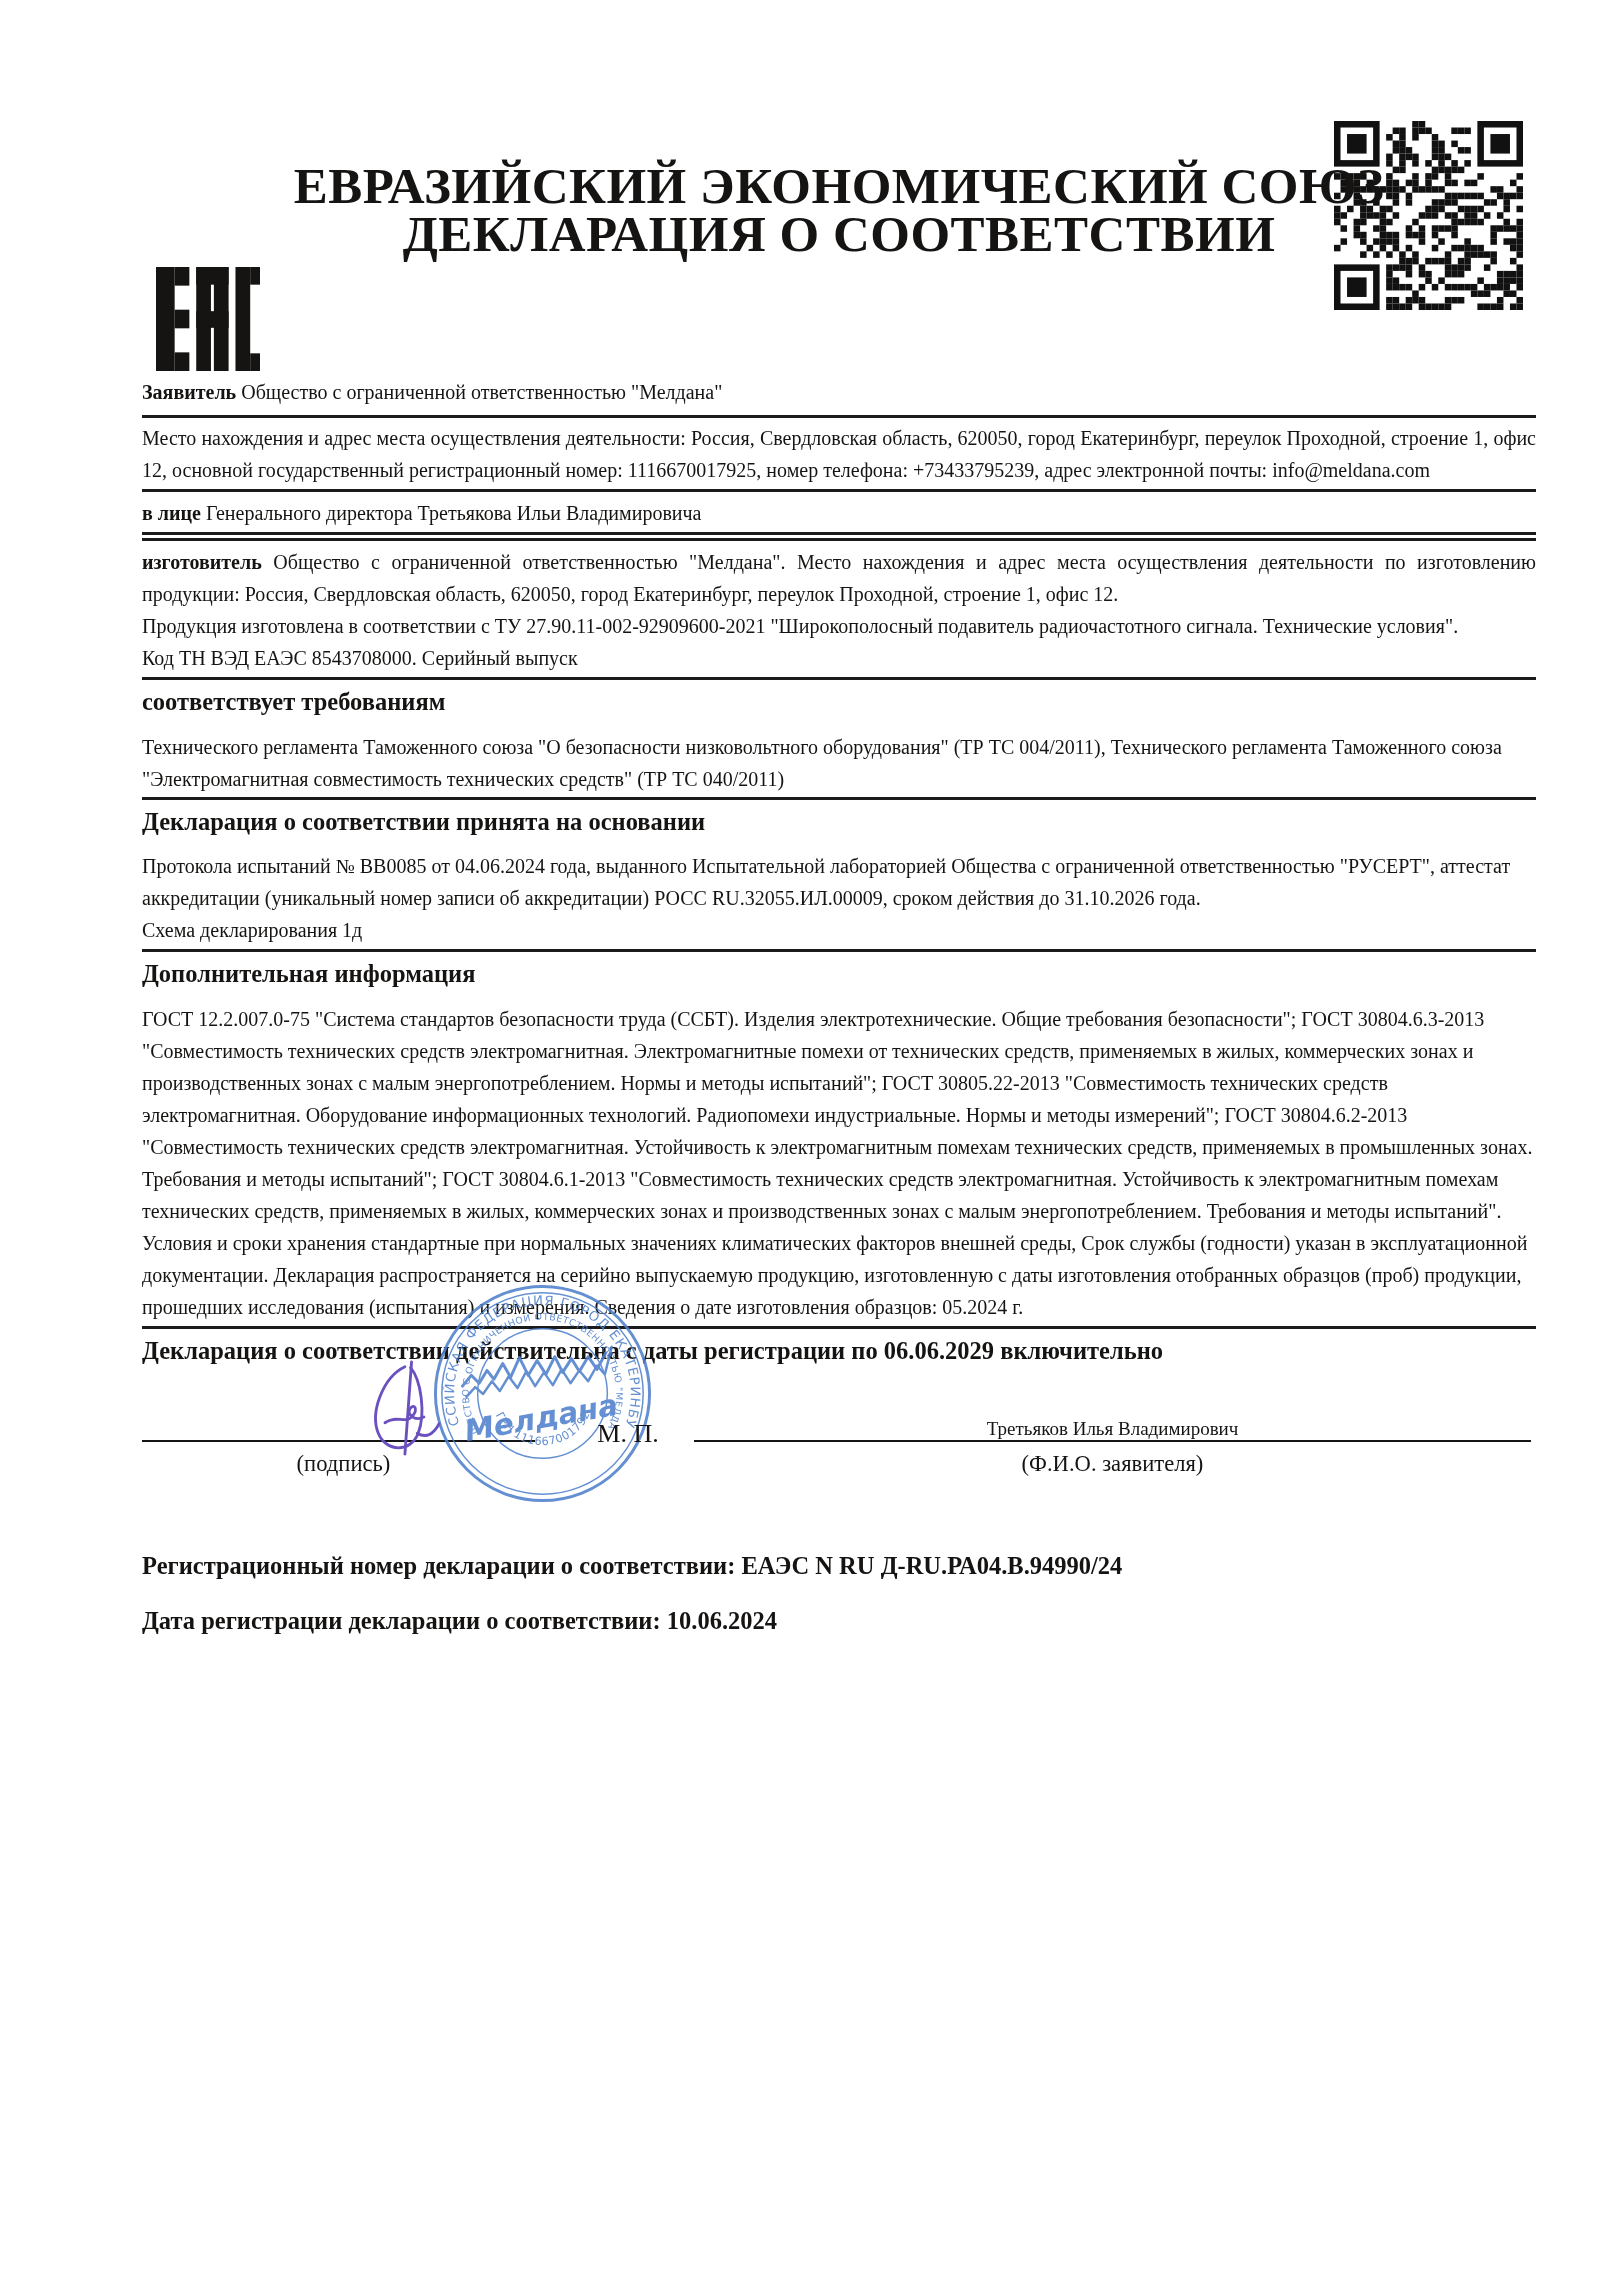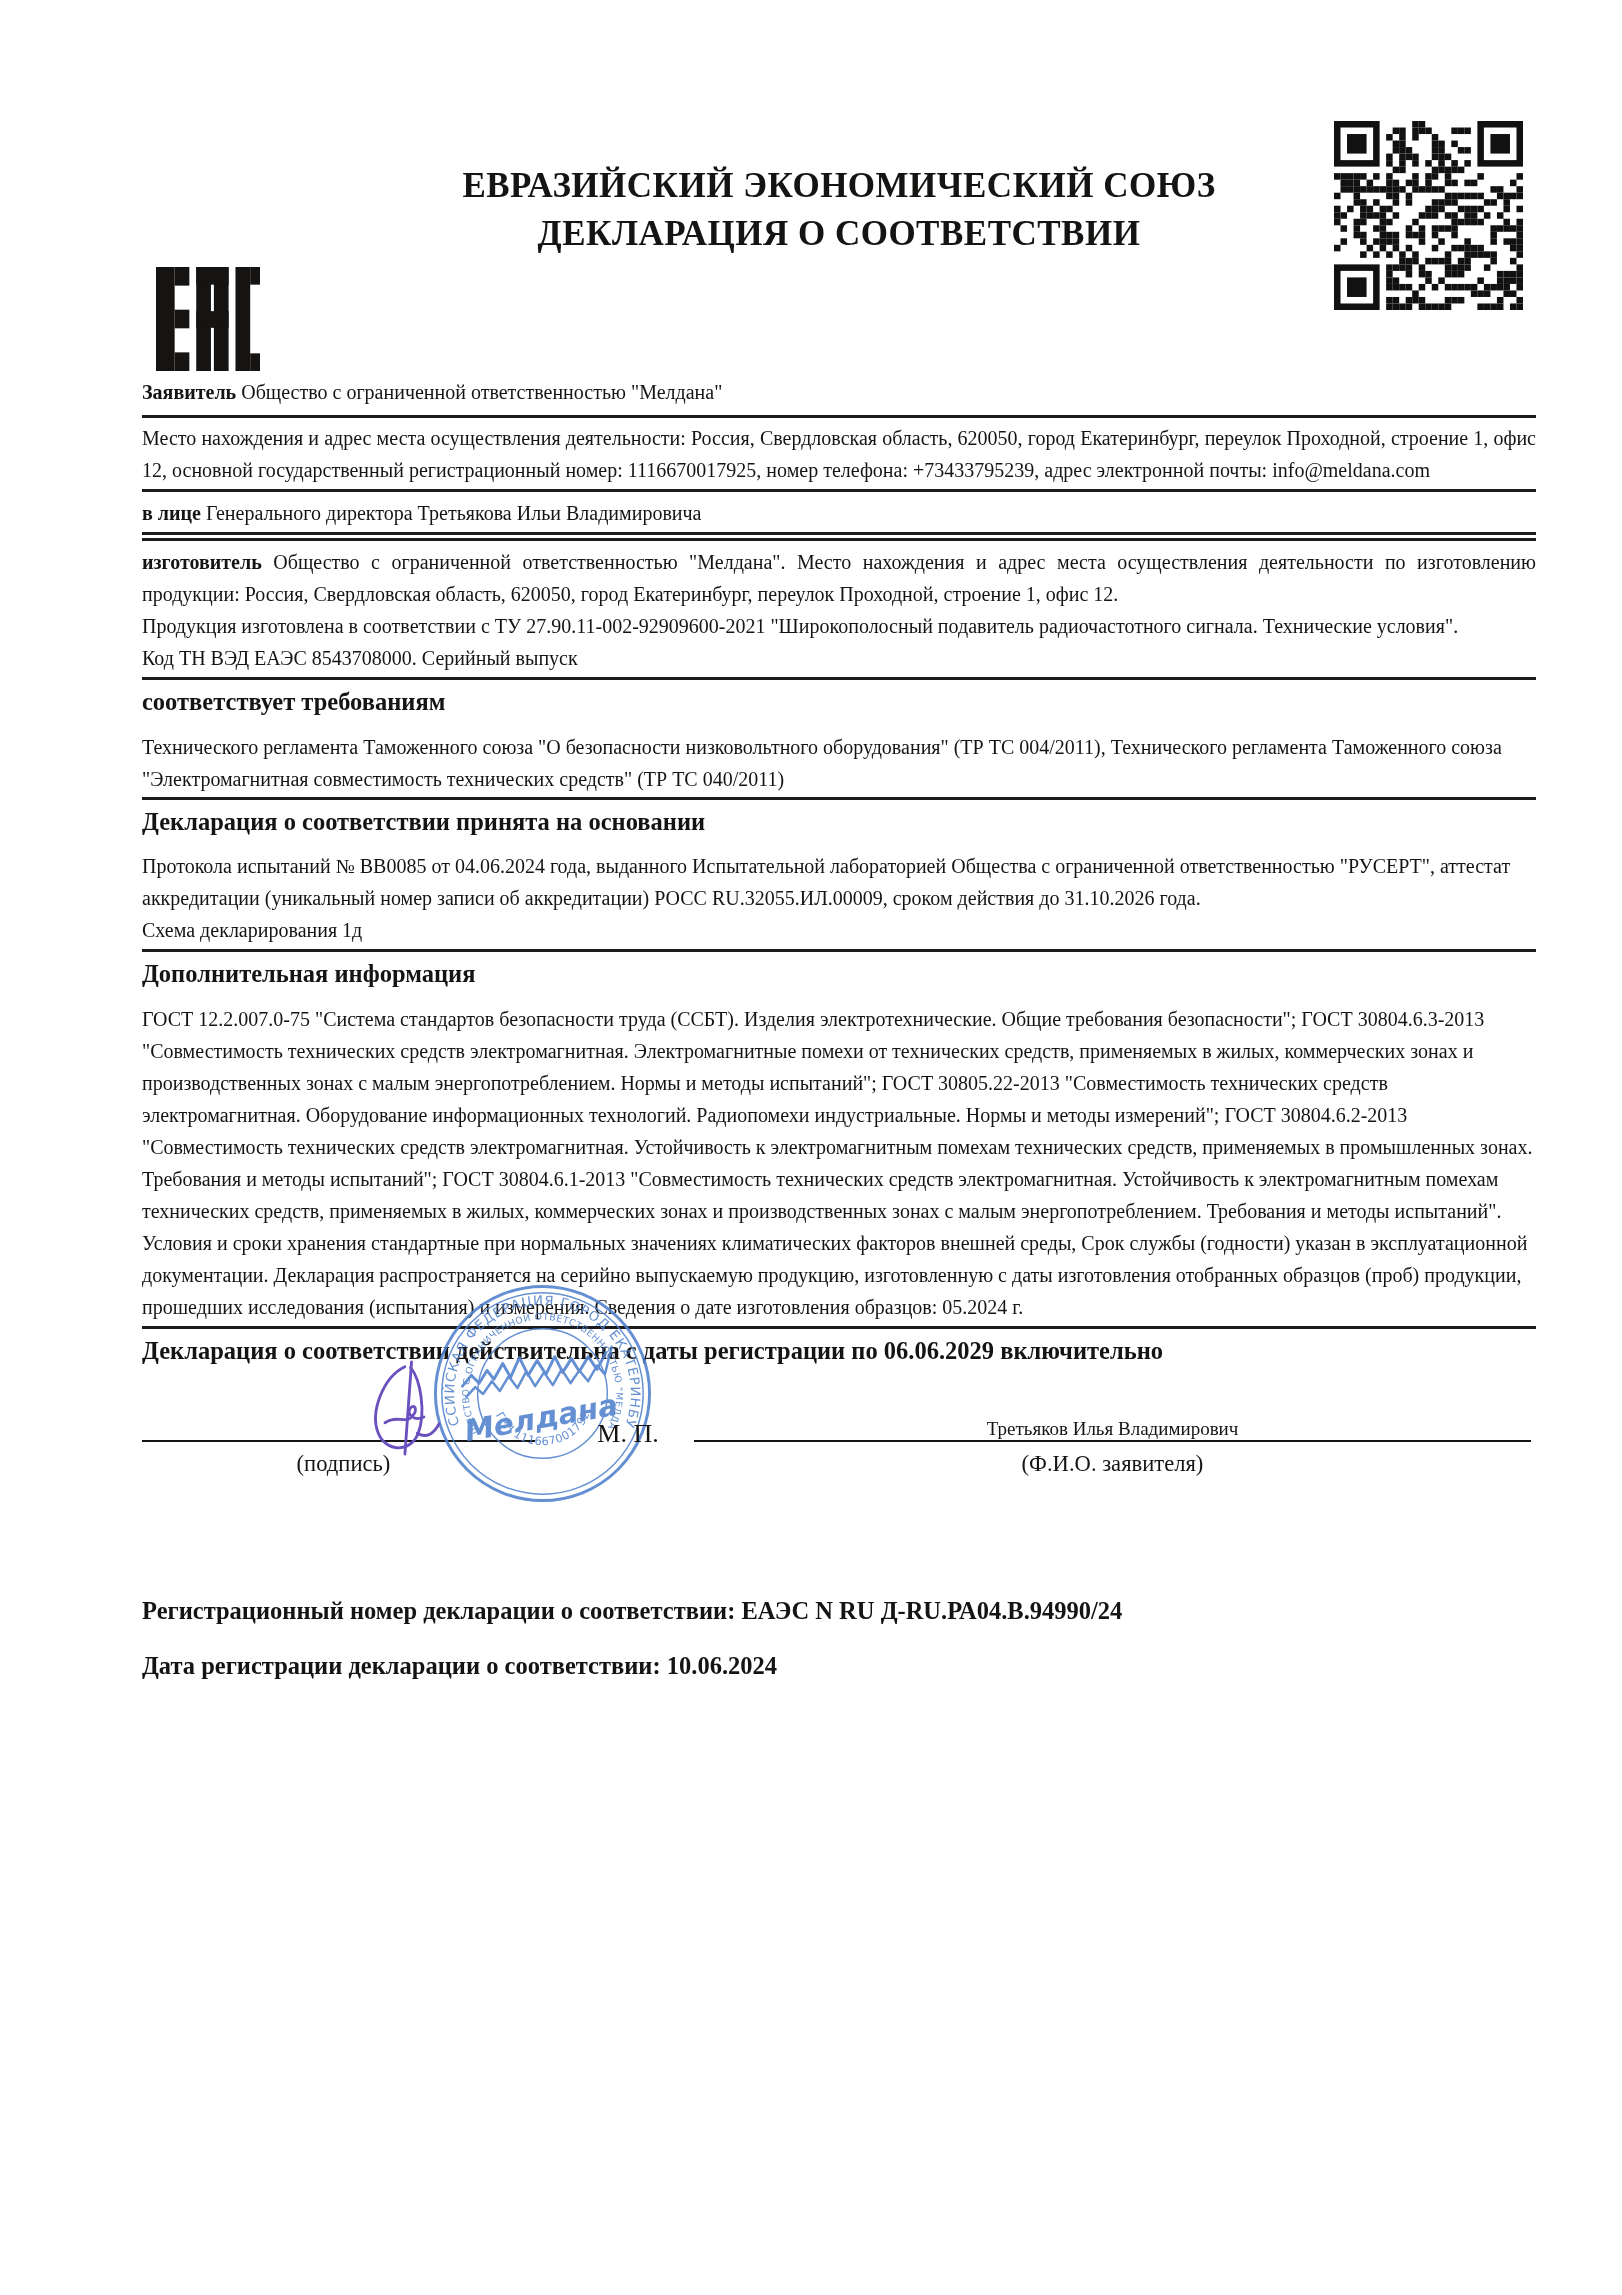--- a/index.html
+++ b/index.html
@@ -1,21 +1,21 @@
 <!DOCTYPE html>
 <html style="font-size:7.9px"><head>
 <meta charset="utf-8">
 <style>
   html,body { margin:0; padding:0; background:#ffffff; }
   .page {
     position:relative; width:1623px; height:2295px; background:#ffffff;
     font-family:"Liberation Serif", serif; color:#161412; overflow:hidden;
   }
   .content { position:absolute; left:142px; top:0; width:1394px; }
-  .title { text-align:center; font-weight:bold; font-size:35px; line-height:48px; padding-top:162px; letter-spacing:0.5px; }
+  .title { text-align:center; font-weight:bold; font-size:51px; line-height:48px; padding-top:162px; letter-spacing:0.5px; }
   .eac-wrap { margin:8.8px 0 0 13.7px; height:104px; }
   p, .line { margin:0; font-size:20px; line-height:32px; }
   .j { text-align:justify; }
   b.lbl { font-weight:bold; }
   .rule { border-top:3.4px solid #1b1b1b; height:0; margin-top:6.9px; }
   .rule.tight { margin-top:2.9px; }
   .mt { margin-top:4.9px; }
   .heading { font-weight:bold; font-size:24.5px; line-height:32px; margin-top:5.9px; }
   .heading.gap { margin-bottom:12.8px; }
   .qr { position:absolute; left:1334px; top:121px; width:189px; height:189px; }
@@ -24,21 +24,21 @@
   .sig-line.left { left:0; width:393px; }
   .sig-line.right { left:552px; width:837px; }
   .mp { position:absolute; left:432px; top:50px; width:108px; text-align:center; font-size:26px; z-index:5; }
   .signer { position:absolute; left:552px; top:49px; width:837px; text-align:center; font-size:19px; }
   .caption { position:absolute; top:82px; font-size:22.6px; }
   .caption.sign { left:74px; width:255px; text-align:center; }
   .caption.fio { left:552px; width:837px; text-align:center; }
   .stamp { position:absolute; left:290px; top:-86px; width:221px; height:221px; z-index:3; opacity:.88; pointer-events:none; }
   .autograph { position:absolute; left:223px; top:-10.8px; width:76px; height:101px; z-index:4; pointer-events:none; }
   .footer-line { font-weight:bold; font-size:24.5px; line-height:32px; }
-  .reg { margin-top:83px; }
+  .reg { margin-top:38px; }
   .date { margin-top:23.6px; }
 </style>
 </head>
 <body>
 
 <div class="page">
 
   <svg class="qr" id="qr-svg" viewBox="0 0 29 29" aria-hidden="true">
       <rect x="12" y="0" width="1" height="1" fill="#111"></rect>
       <rect x="13" y="0" width="1" height="1" fill="#111"></rect>

